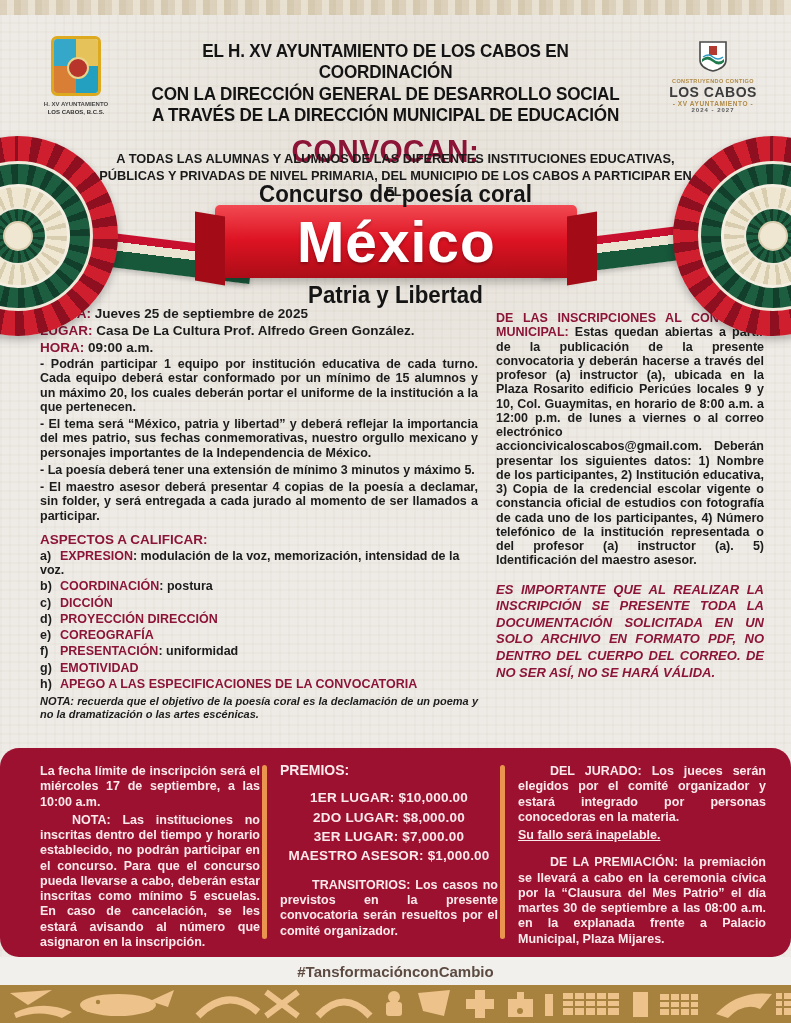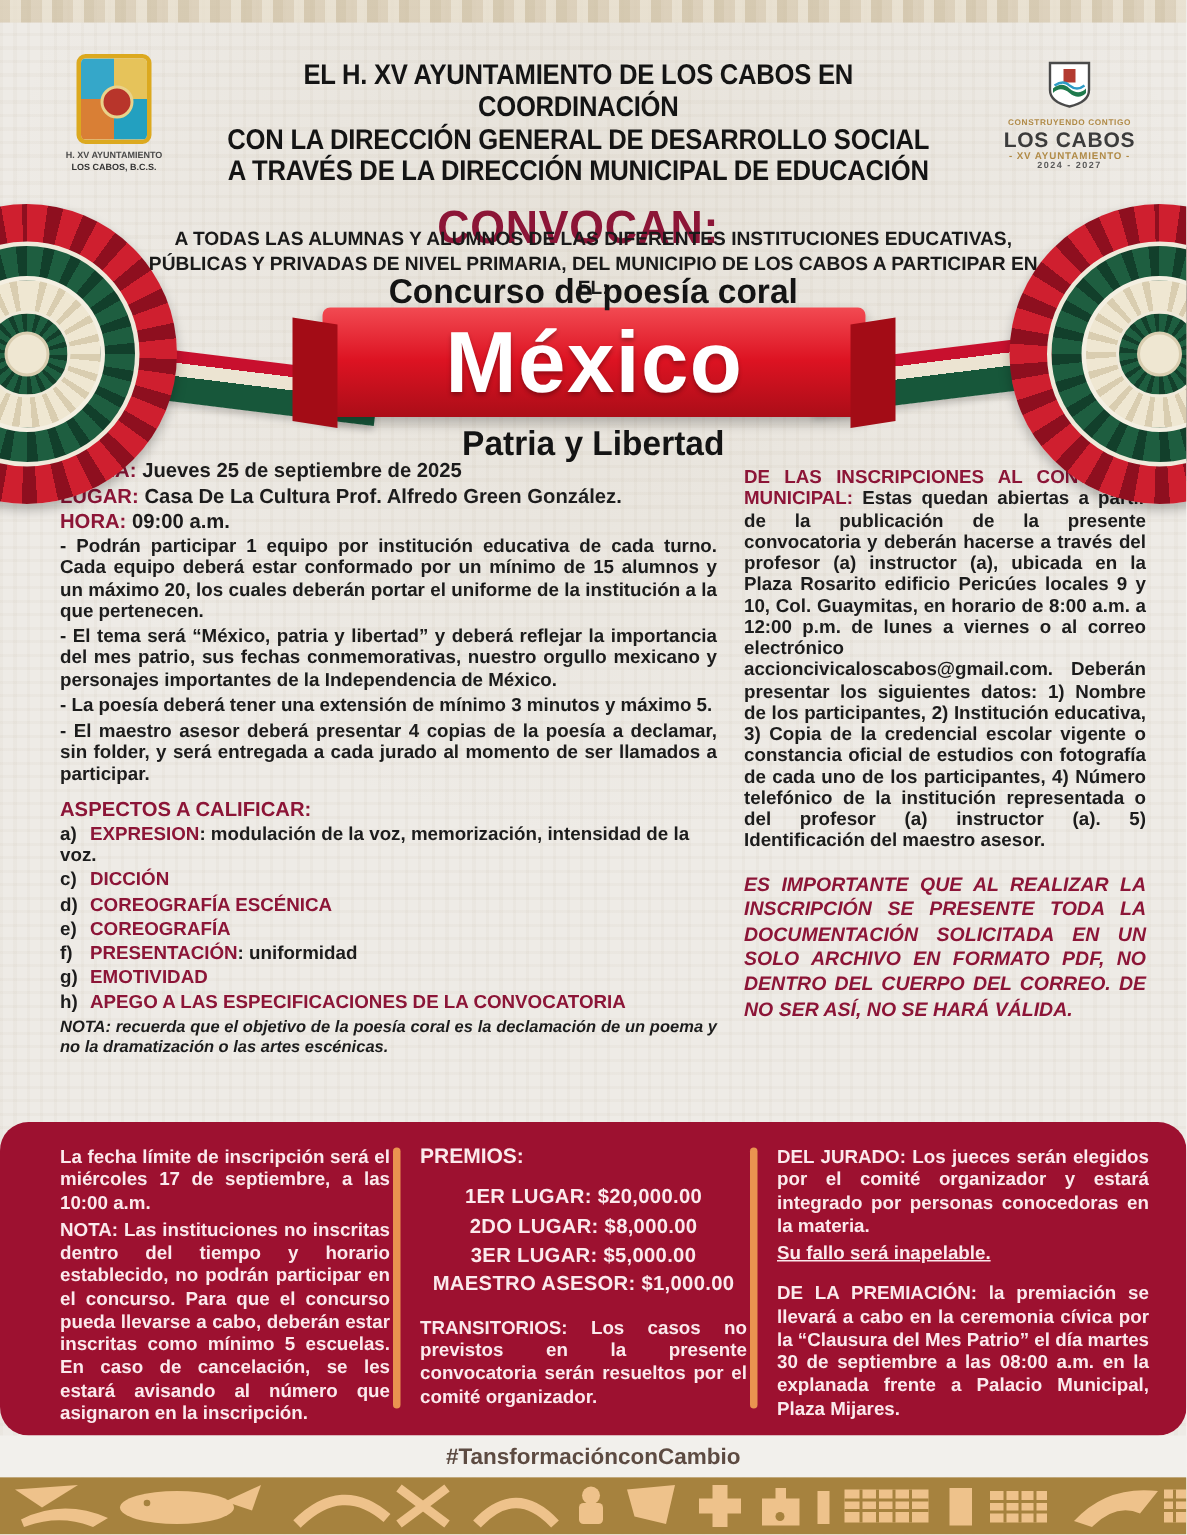--- a/index.html
+++ b/index.html
@@ -99,21 +99,21 @@
   
   .red-band{position:absolute;left:0;top:748px;width:791px;height:209px;background:#9d1130;border-radius:19px;}
   .rb-col{position:absolute;color:#fbe9ec;}
   .rb-col p{margin:0 0 3px;font-size:12.5px;font-weight:700;line-height:1.22;text-align:justify;}
   .rb-1{left:40px;top:16px;width:220px;}
   .rb-2{left:280px;top:14px;width:218px;}
   .rb-3{left:518px;top:16px;width:248px;}
   .rb-divider{position:absolute;top:17px;width:5px;height:174px;background:#ea9450;border-radius:3px;}
   .rb-divider.d1{left:262px;}
   .rb-divider.d2{left:500px;}
-  .rb-lbl{font-weight:800;}
+  .rb-lbl{font-weight:800;margin-left:32px;}
   .premios-h{font-size:14px !important;font-weight:bold;text-align:center;margin-bottom:11px !important;}
   .prize{font-size:13.5px !important;font-weight:800 !important;text-align:center !important;margin:3px 0 !important;letter-spacing:.2px;}
   .trans{margin-top:13px !important;}
   .underline{text-decoration:underline;margin:2px 0 12px !important;}
 
   
   .hashtag-strip{position:absolute;left:0;top:957px;width:791px;height:28px;background:#f2f0ec;
     display:flex;align-items:center;justify-content:center;
     font-size:15px;font-weight:700;color:#5d4b42;}
   .gold-band{position:absolute;left:0;top:985px;width:791px;height:38px;background:#a6823e;}
@@ -192,45 +192,46 @@
     <p class="meta"><span class="lbl">LUGAR:</span> <span>Casa De La Cultura Prof. Alfredo Green González.</span></p>
     <p class="meta"><span class="lbl">HORA:</span> <span>09:00 a.m.</span></p>
 
     <p class="body">- Podrán participar 1 equipo por institución educativa de cada turno. Cada equipo deberá estar conformado por un mínimo de 15 alumnos y un máximo 20,  los cuales deberán portar el uniforme de la institución a la que pertenecen.</p>
     <p class="body">- El tema será “México, patria y libertad” y deberá reflejar la importancia del mes patrio, sus fechas conmemorativas, nuestro orgullo mexicano y personajes importantes de la Independencia de México.</p>
     <p class="body">- La poesía deberá tener una extensión de mínimo 3 minutos y máximo 5.</p>
     <p class="body">- El maestro asesor deberá presentar 4 copias de la poesía a declamar, sin folder, y será entregada a cada jurado al momento de ser llamados a participar.</p>
 
     <p class="sec-h">ASPECTOS A CALIFICAR:</p>
     <p class="aspect"><span class="letter">a)</span><span class="kw">EXPRESION</span><span>: modulación de la voz, memorización, intensidad de la voz.</span></p>
+    <p class="aspect"><span class="letter">b)</span><span class="kw">COORDINACIÓN</span><span>: postura</span></p>
     <p class="aspect"><span class="letter">c)</span><span class="kw">DICCIÓN</span><span></span></p>
-    <p class="aspect"><span class="letter">d)</span><span class="kw">COREOGRAFÍA ESCÉNICA</span><span></span></p>
+    <p class="aspect"><span class="letter">d)</span><span class="kw">PROYECCIÓN DIRECCIÓN</span><span></span></p>
     <p class="aspect"><span class="letter">e)</span><span class="kw">COREOGRAFÍA</span><span></span></p>
     <p class="aspect"><span class="letter">f)</span><span class="kw">PRESENTACIÓN</span><span>: uniformidad</span></p>
     <p class="aspect"><span class="letter">g)</span><span class="kw">EMOTIVIDAD</span><span></span></p>
     <p class="aspect"><span class="letter">h)</span><span class="kw">APEGO A LAS ESPECIFICACIONES DE LA CONVOCATORIA</span><span></span></p>
     <p class="nota"><span>NOTA:</span> <span>recuerda que el objetivo de la poesía coral es la declamación de un poema y no la dramatización o las artes escénicas.</span></p>
   </div>
 
   <div class="col-right">
     <p class="body"><span class="lbl">DE LAS INSCRIPCIONES AL CONCURSO MUNICIPAL:</span> <span>Estas quedan abiertas a partir de la publicación de la presente convocatoria y deberán hacerse a través del profesor (a) instructor (a), ubicada en la Plaza Rosarito edificio Pericúes locales 9 y 10, Col. Guaymitas, en horario de 8:00 a.m. a 12:00 p.m. de lunes a viernes o al correo electrónico accioncivicaloscabos@gmail.com. Deberán presentar los siguientes datos: 1) Nombre de los participantes, 2) Institución educativa, 3) Copia de la credencial escolar vigente o constancia oficial de estudios con fotografía de cada uno de los participantes, 4) Número telefónico de la institución representada o del profesor (a) instructor (a). 5) Identificación del maestro asesor.</span></p>
     <p class="warning">ES IMPORTANTE QUE AL REALIZAR LA INSCRIPCIÓN SE PRESENTE TODA LA DOCUMENTACIÓN SOLICITADA EN UN SOLO ARCHIVO EN FORMATO PDF, NO DENTRO DEL CUERPO DEL CORREO. DE NO SER ASÍ, NO SE HARÁ VÁLIDA.</p>
   </div>
 
   <div class="red-band">
     <div class="rb-col rb-1">
       <p>La fecha límite de inscripción será el miércoles 17 de septiembre, a las 10:00 a.m.</p>
       <p><span class="rb-lbl">NOTA:</span> <span>Las instituciones no inscritas dentro del tiempo y horario establecido, no podrán participar en el concurso. Para que el concurso pueda llevarse a cabo, deberán estar inscritas como mínimo 5 escuelas. En caso de cancelación,  se les estará avisando al número que asignaron en la inscripción.</span></p>
     </div>
     <div class="rb-divider d1"></div>
     <div class="rb-col rb-2">
       <p class="premios-h">PREMIOS:</p>
-      <p class="prize">1ER LUGAR: $20,000.00</p>
+      <p class="prize">1ER LUGAR: $10,000.00</p>
       <p class="prize">2DO LUGAR: $8,000.00</p>
-      <p class="prize">3ER LUGAR: $5,000.00</p>
+      <p class="prize">3ER LUGAR: $7,000.00</p>
       <p class="prize">MAESTRO ASESOR: $1,000.00</p>
       <p class="trans"><span class="rb-lbl">TRANSITORIOS:</span> <span>Los casos no previstos en la presente convocatoria serán resueltos por el comité organizador.</span></p>
     </div>
     <div class="rb-divider d2"></div>
     <div class="rb-col rb-3">
       <p><span class="rb-lbl">DEL JURADO:</span> <span>Los jueces serán elegidos por el comité organizador y estará integrado por personas conocedoras en la materia.</span></p>
       <p class="underline">Su fallo será inapelable.</p>
       <p><span class="rb-lbl">DE LA PREMIACIÓN:</span> <span>la premiación se llevará a cabo en la ceremonia cívica por la “Clausura del Mes Patrio” el día martes 30 de septiembre a las 08:00 a.m. en la explanada frente a Palacio Municipal, Plaza Mijares.</span></p>
     </div>
   </div>

